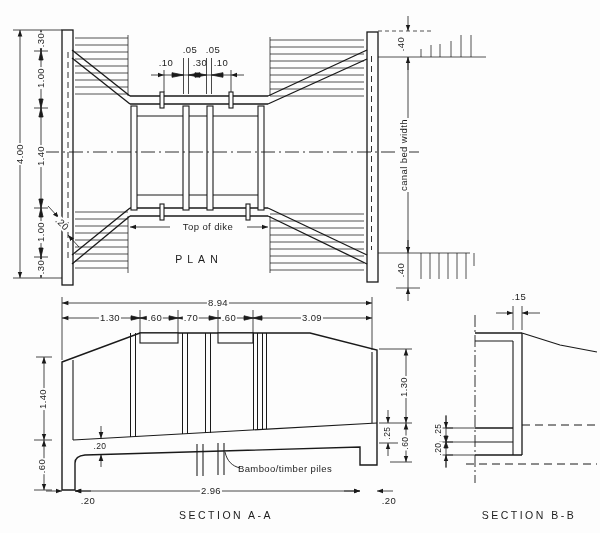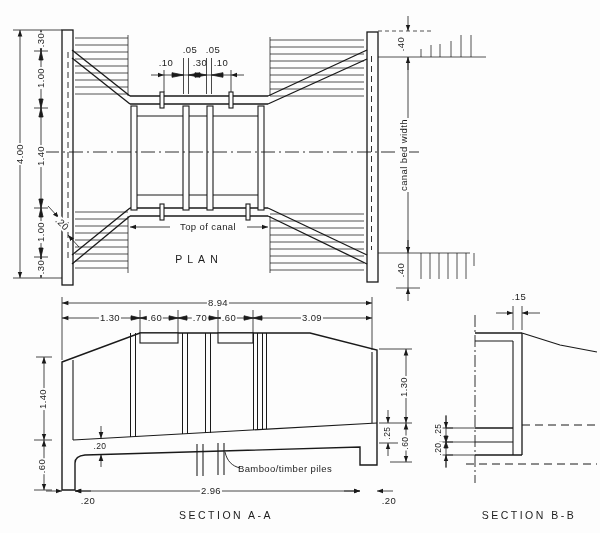--- a/index.html
+++ b/index.html
@@ -289,27 +289,27 @@
 <div class="lbl v bg" style="left:41px;top:40px">.30</div>
 <div class="lbl v bg" style="left:41px;top:78px">1.00</div>
 <div class="lbl v bg" style="left:41px;top:156px">1.40</div>
 <div class="lbl v bg" style="left:41px;top:232px">1.00</div>
 <div class="lbl v bg" style="left:41px;top:267px">.30</div>
 <div class="lbl v bg" style="left:20px;top:154px">4.00</div>
 <div class="lbl rot43 bg" style="left:62px;top:224px">.20</div>
 <div class="lbl v bg" style="left:401px;top:44px">.40</div>
 <div class="lbl v bg" style="left:404px;top:155px">canal bed width</div>
 <div class="lbl v bg" style="left:401px;top:270px">.40</div>
-<div class="lbl bg" style="left:208px;top:227px">Top of canal</div>
+<div class="lbl bg" style="left:208px;top:227px">Top of dike</div>
 <div class="lbl plan-ttl" style="left:199px;top:260px">PLAN</div>
 
 <div class="lbl bg" style="left:218px;top:303px">8.94</div>
 <div class="lbl bg" style="left:110px;top:318px">1.30</div>
 <div class="lbl bg" style="left:155px;top:318px">.60</div>
-<div class="lbl bg" style="left:200px;top:318px">.70</div>
+<div class="lbl bg" style="left:191px;top:318px">.70</div>
 <div class="lbl bg" style="left:229px;top:318px">.60</div>
 <div class="lbl bg" style="left:312px;top:318px">3.09</div>
 <div class="lbl v bg" style="left:43px;top:399px">1.40</div>
 <div class="lbl v bg" style="left:42px;top:466px">.60</div>
 <div class="lbl sm bg" style="left:100px;top:446px">.20</div>
 <div class="lbl" style="left:285px;top:469px">Bamboo/timber piles</div>
 <div class="lbl bg" style="left:211px;top:491px">2.96</div>
 <div class="lbl" style="left:88px;top:501px">.20</div>
 <div class="lbl" style="left:389px;top:501px">.20</div>
 <div class="lbl v bg" style="left:404px;top:387px">1.30</div>

